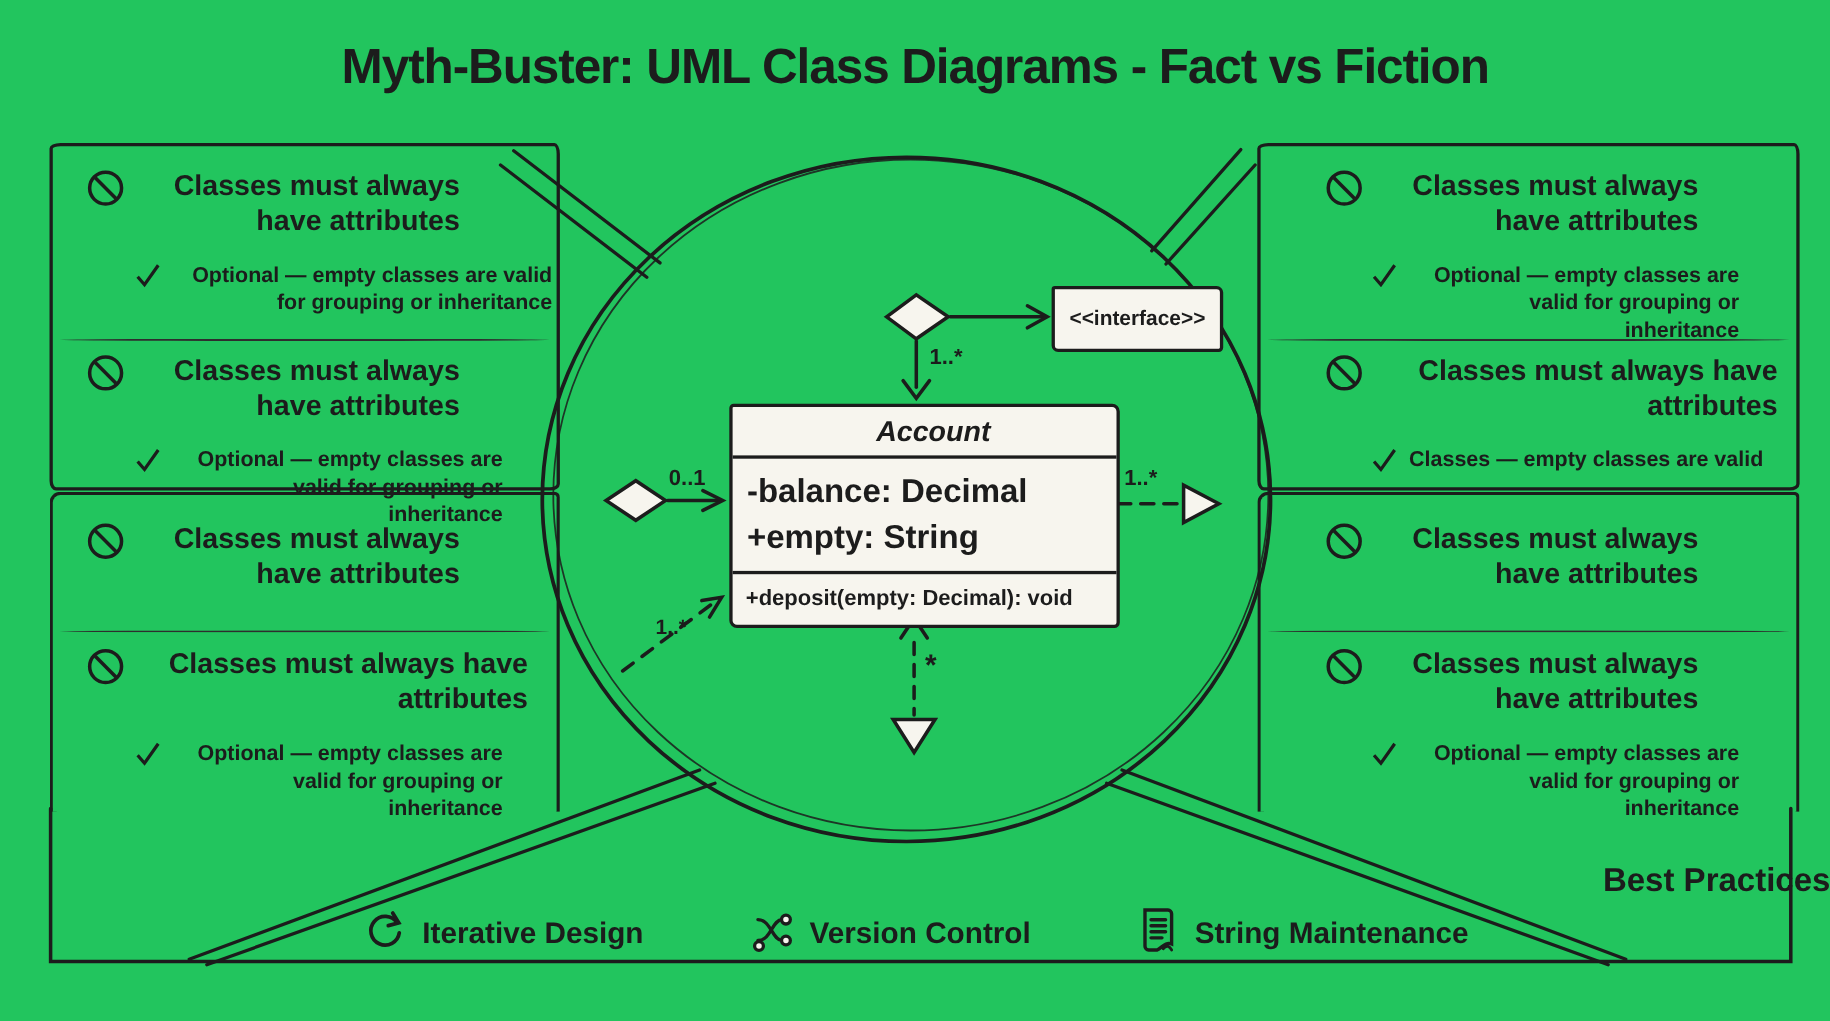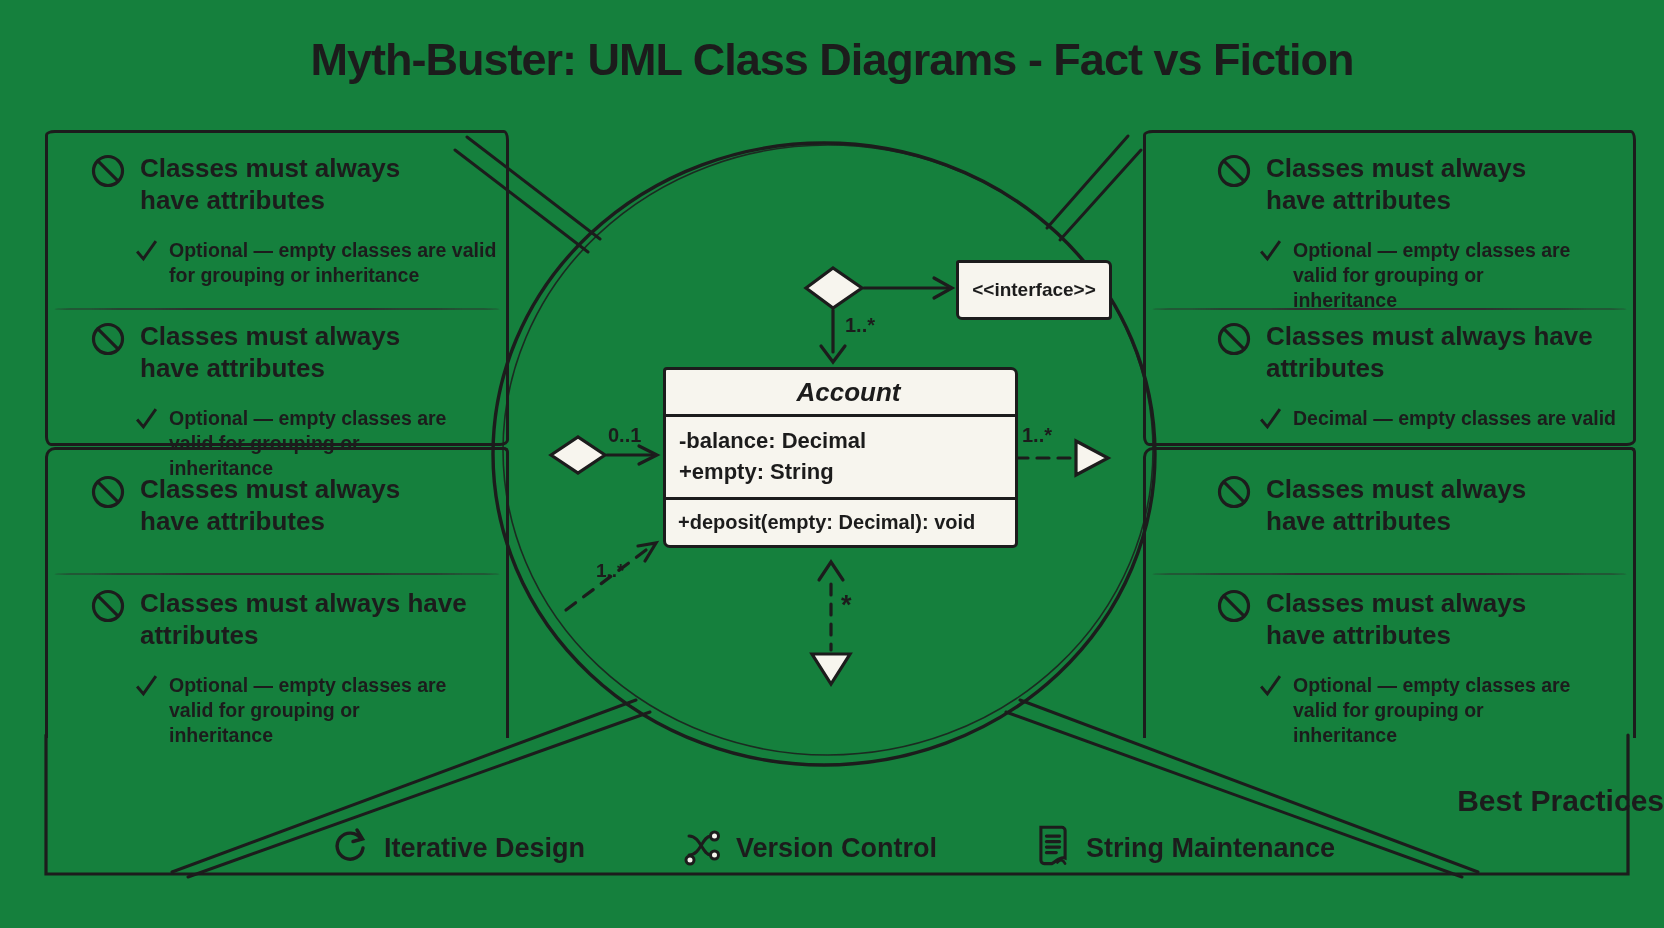--- a/index.html
+++ b/index.html
@@ -1,19 +1,19 @@
 <!DOCTYPE html>
 <html><head>
 <meta charset="utf-8">
 <style>
   html,body{margin:0;padding:0;background:#e8e6e0;}
   .canvas{
     position:relative;
     width:1664px;height:928px;
-    background:#15803d;
+    background:#22c55e;
     font-family:"Liberation Sans", sans-serif;
     color:#1c1c1c;
     overflow:hidden;
   }
   .sketch-layer{position:absolute;left:0;top:0;z-index:1;}
 
   .page-title{
     position:absolute;left:0;top:34px;width:100%;
     text-align:center;font-size:45px;font-weight:800;letter-spacing:-1px;
     z-index:3;
@@ -21,21 +21,21 @@
 
   
   .card{
     position:absolute;z-index:2;
     border:3px solid #1c1c1c;
     border-radius:10px 5px 9px 6px / 5px 10px 6px 9px;
     background:transparent;
   }
   .card.no-bottom{border-bottom:none;border-radius:10px 5px 0 0;}
   .divider{position:absolute;left:6px;right:6px;height:0;border-top:2px solid #2e2e2e;border-radius:50%;}
-  .section{position:absolute;left:12px;right:0;}
+  .section{position:absolute;left:0;right:0;text-align:right;}
   .entry{display:flex;gap:14px;align-items:flex-start;}
   .left-col .entry{padding-left:30px;}
   .right-col .entry{padding-left:58px;}
   .entry-heading{font-size:26px;font-weight:800;line-height:1.22;}
   .hw-290{max-width:290px;} .hw-350{max-width:352px;} .hw-360{max-width:362px;}
   .note{display:flex;gap:10px;align-items:flex-start;margin-top:22px;font-size:19.5px;font-weight:700;line-height:1.28;}
   .left-col .note{padding-left:74px;}
   .right-col .note{padding-left:100px;}
   .nw-345{max-width:345px;} .nw-300{max-width:300px;} .nw-420{max-width:420px;}
   .icon{flex:0 0 auto;display:inline-block;}
@@ -47,21 +47,21 @@
     border-radius:4px 7px 5px 7px;
   }
   .uml-class .cls-name{
     height:44px;display:flex;align-items:center;justify-content:center;
     font-size:26px;font-weight:800;font-style:italic;
     border-bottom:3px solid #1c1c1c;
     padding-left:16px;
   }
   .uml-class .cls-attrs{
     padding:9px 13px;border-bottom:3px solid #1c1c1c;
-    font-size:22px;font-weight:700;line-height:1.4;
+    font-size:30px;font-weight:700;line-height:1.4;
   }
   .uml-class .cls-methods{
     padding:9px 12px;font-size:20px;font-weight:700;line-height:1.38;
   }
   .uml-interface{
     position:absolute;left:956px;top:260px;width:150px;height:54px;z-index:3;
     border:3px solid #1c1c1c;background:#f7f5ee;border-radius:3px 6px 4px 6px;
     display:flex;align-items:center;justify-content:center;
     font-size:19px;font-weight:800;
   }
@@ -253,21 +253,21 @@
             </svg>
         </span>
         <span class="entry-heading hw-360">Classes must always have attributes</span>
       </div>
       <div class="note">
         <span class="icon">
           <svg width="25" height="25" viewBox="0 0 24 24">
               <polyline points="3,13 9,20 21,3" fill="none" stroke="#1c1c1c" stroke-width="2.8"></polyline>
             </svg>
         </span>
-        <span class="nw-420">Decimal — empty classes are valid</span>
+        <span class="nw-420">Classes — empty classes are valid</span>
       </div>
     </div>
   </div>
 
   <div class="card right-col no-bottom" style="left:1143px;top:447px;width:487px;height:288px;">
     <div class="section" style="top:24px;">
       <div class="entry">
         <span class="icon">
           <svg width="36" height="36" viewBox="0 0 36 36">
               <circle cx="18" cy="18" r="14.5" fill="none" stroke="#1c1c1c" stroke-width="3.2"></circle>

